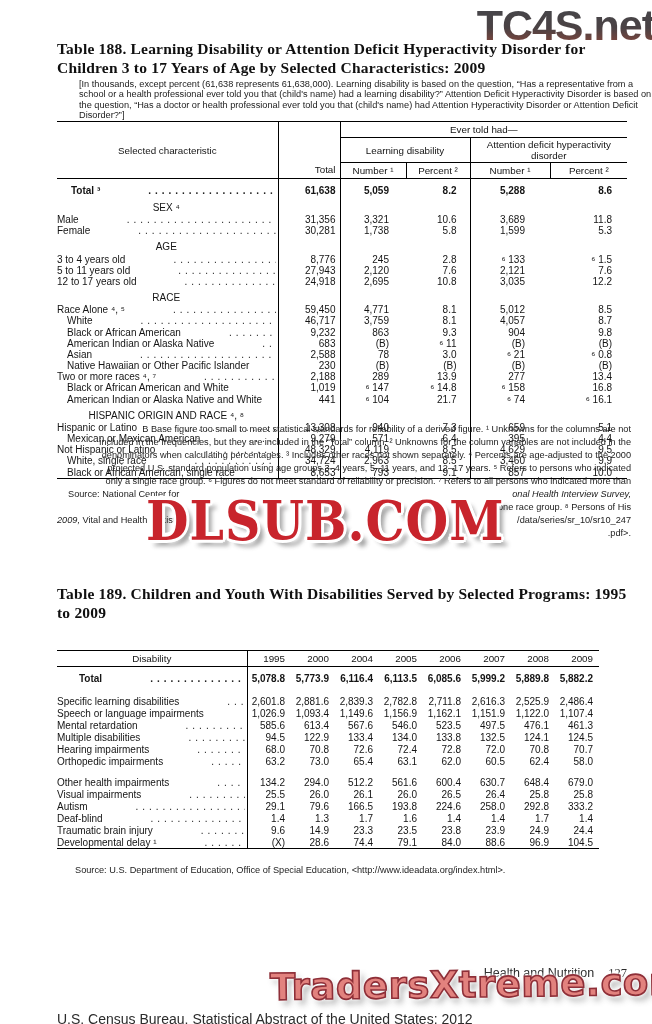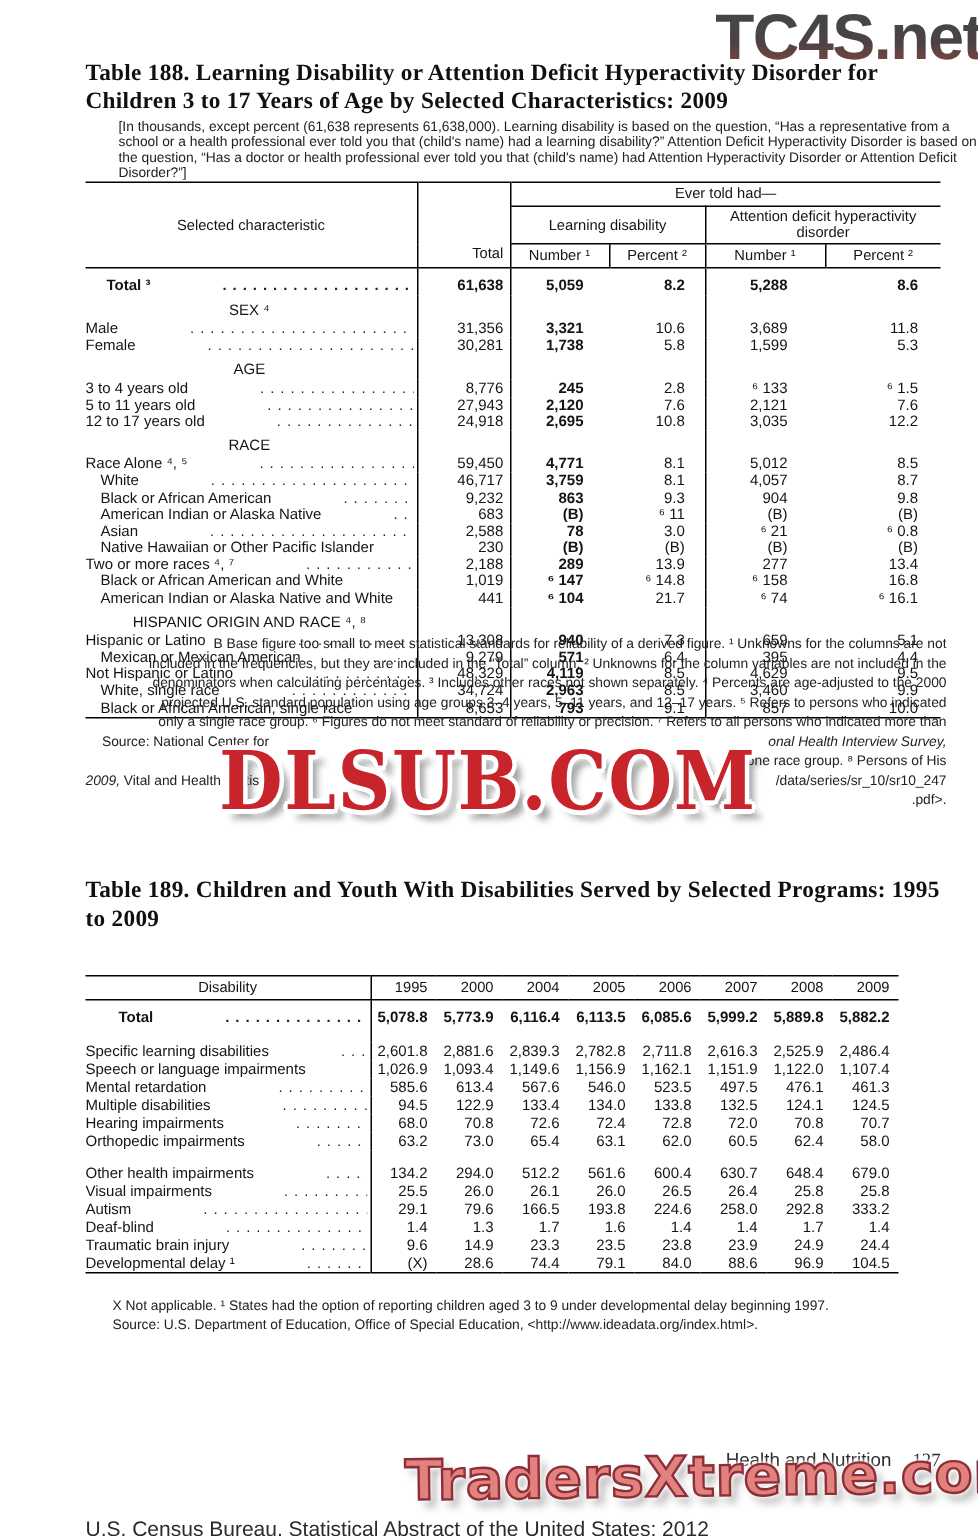--- a/index.html
+++ b/index.html
@@ -35,21 +35,21 @@
   .tbl188 thead .bl{border-left:1px solid #000;}
   .tbl188 thead tr:last-child th,
   .tbl188 thead .h-char,.tbl188 thead .h-total{border-bottom:1.5px solid #000;}
   .tbl188 tbody td{height:11.2px;vertical-align:bottom;}
   .tbl188 tbody tr.r-total td{height:17px;padding-bottom:1px;font-weight:bold;}
   .tbl188 tbody tr.r-total .lbl{padding-left:14px;}
   .tbl188 tbody tr.r-section td{height:16px;padding-bottom:1px;}
   .b-tot{border-left:1px solid #000;border-right:1px solid #000;}
   .b-adn{border-left:1px solid #000;}
   .c-tot{padding-right:4px;}
-  .c-ldn{padding-right:17px;font-weight:bold;}
+  .c-ldn{padding-right:17px;}
   .c-ldp{padding-right:13px;}
   .c-adn{padding-right:25px;}
   .c-adp{padding-right:15px;}
   .c-label{padding-right:2px;}
 
   
   .tbl189{width:542px;border-top:1.5px solid #000;border-bottom:1.5px solid #000;}
   .tbl189 thead th{font-size:9.8px;height:15px;vertical-align:middle;border-bottom:1px solid #000;}
   .tbl189 thead .h-dis{text-align:center;border-right:1px solid #000;}
   .tbl189 thead .h-yr{text-align:right;padding-right:6px;}
@@ -761,21 +761,20 @@
           <td class="c-yr">79.1</td>
           <td class="c-yr">84.0</td>
           <td class="c-yr">88.6</td>
           <td class="c-yr">96.9</td>
           <td class="c-yr">104.5</td>
         </tr>
       </tbody>
   </table>
 
   <div class="abs fn fn189" style="left:57px;top:864px;">
-    <div class="fnl">X Not applicable. ¹ States had the option of reporting children aged 3 to 9 under developmental delay beginning 1997.</div>
     <div class="fnl">Source: U.S. Department of Education, Office of Special Education, &lt;http://www.ideadata.org/index.html&gt;.</div>
   </div>
 
   <div class="abs foot-right" style="right:25px;top:966px;">
     <span>Health and Nutrition</span><span class="pg">127</span>
   </div>
   <div class="abs foot-left" style="left:57px;top:987px;">U.S. Census Bureau, Statistical Abstract of the United States: 2012</div>
 
   <div class="abs wm-traders">TradersXtreme.com</div>
 

